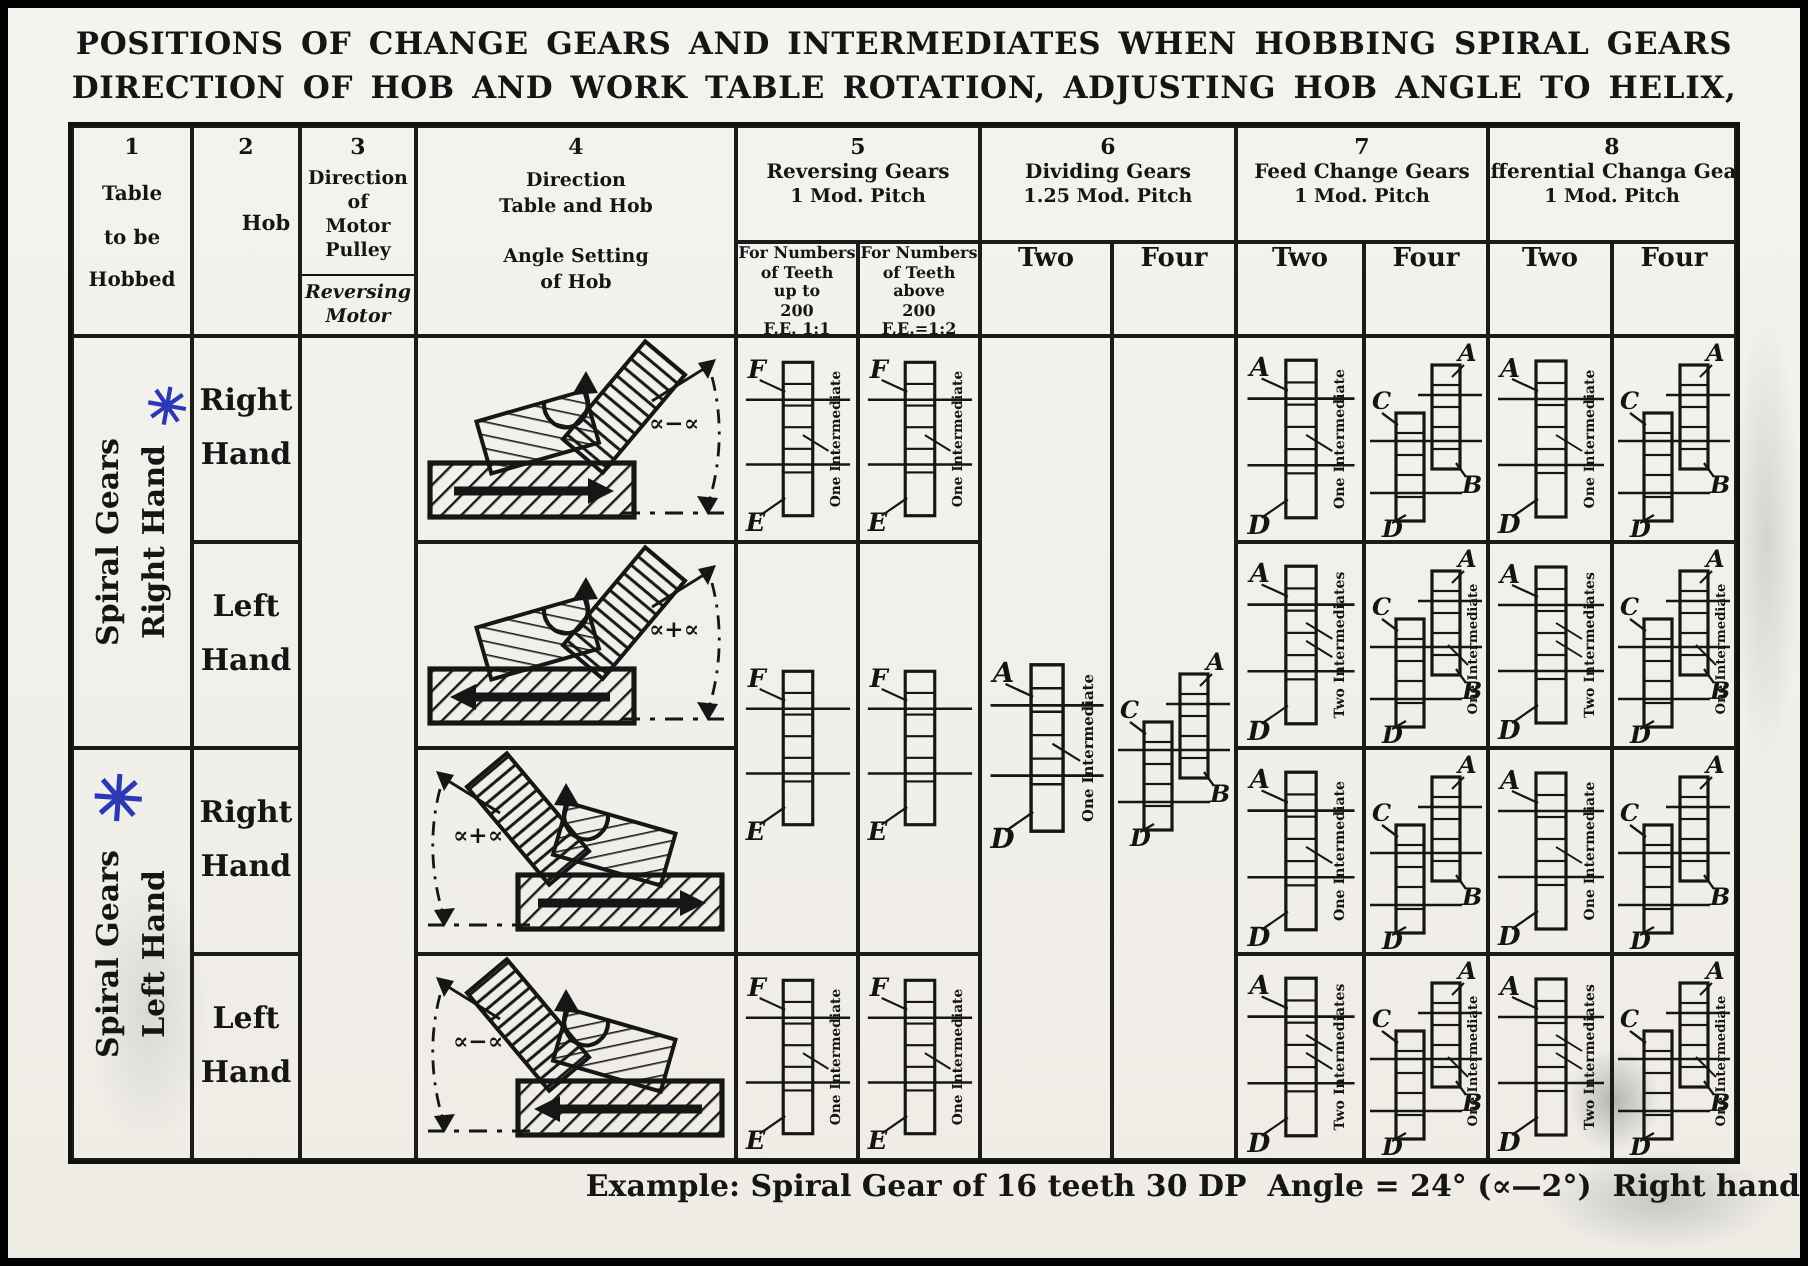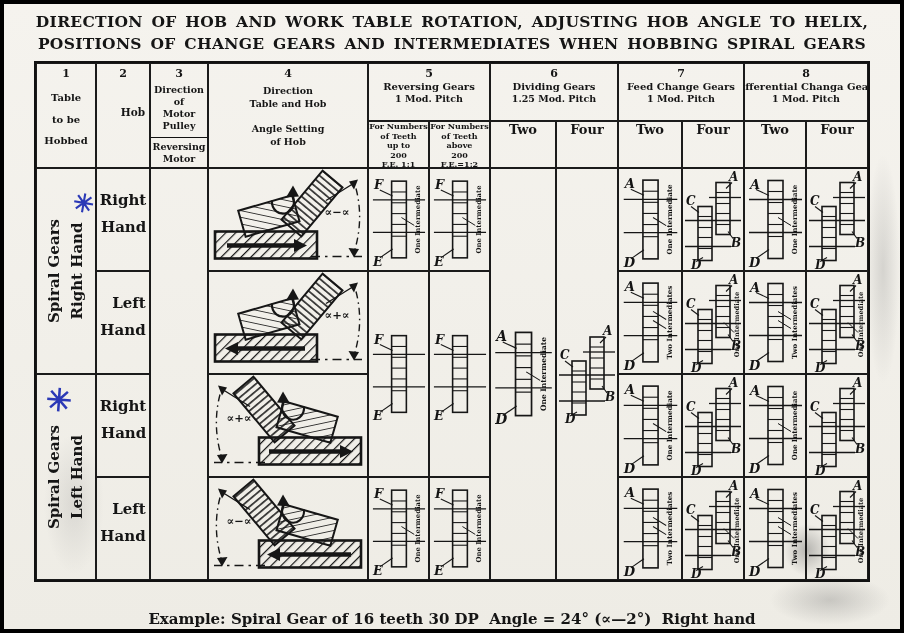--- a/index.html
+++ b/index.html
@@ -13,57 +13,57 @@
        grid-template-rows:58px 47px 103px 103px 103px 103px;
        border:2.5px solid #111;}
   .c{border:1px solid #1b1b1b;position:relative;box-sizing:border-box;overflow:hidden;}
   .hc{display:flex;flex-direction:column;align-items:center;}
   .hnum{font-size:11px;font-weight:bold;margin-top:3px;}
   .hl{font-size:9.5px;font-weight:bold;white-space:pre-line;text-align:center;line-height:1.3;}
   .c1l{margin-top:7px;line-height:2.15;font-size:10px;}
   .c2l{margin-top:26px;font-size:10.5px;margin-left:20px;}
   .c4l{margin-top:5px;line-height:1.35;}
   .h3top{flex:1;display:flex;align-items:flex-start;justify-content:center;padding-top:4px;line-height:1.25;}
-  .h3bot{border-top:1.5px solid #111;width:100%;padding:3px 0 2px;line-height:1.25;}
+  .h3bot{border-top:1.5px solid #111;width:100%;padding:3px 0 2px;line-height:1.25;font-style:italic;}
   .grpname{font-size:10px;font-weight:bold;margin-top:1px;white-space:nowrap;}
   .pitch{font-size:9.5px;font-weight:bold;margin-top:1px;}
   .hsub{display:flex;align-items:flex-start;justify-content:center;}
   .subsm{font-size:8px;line-height:1.2;}
   .subtf{font-size:13px;}
   .hand{display:flex;align-items:center;justify-content:center;font-weight:bold;font-size:15px;
-        line-height:1.75;white-space:pre-line;text-align:right;padding-bottom:12px;}
+        line-height:1.75;white-space:pre-line;text-align:center;padding-bottom:12px;}
   .grp{position:relative;}
   .vlab{position:absolute;left:50%;top:50%;transform:translate(-50%,-50%) rotate(-90deg);
         white-space:pre;text-align:center;font-weight:bold;font-size:15px;line-height:1.55;width:210px;}
   .ast{position:absolute;color:#2b39b6;font-weight:bold;line-height:1;}
   .ast1{top:22px;right:1px;font-size:25px;transform:rotate(10deg);}
   .ast2{top:10px;left:9px;font-size:31px;transform:rotate(4deg);}
   .dc{display:flex;align-items:center;justify-content:center;}
   .dsvg{width:100%;height:100%;display:block;}
   .dsvg text{font-family:"DejaVu Serif",serif;fill:#141414;}
-  .example{position:absolute;top:604px;left:0;right:0;text-align:center;font-weight:bold;
+  .example{position:absolute;top:578px;left:0;right:0;text-align:right;font-weight:bold;
            font-size:15px;line-height:1.5;}
   .smudge{position:absolute;pointer-events:none;}
   .sm1{right:0;top:150px;width:34px;height:230px;background:radial-gradient(closest-side,rgba(110,110,110,.22),transparent);}
   .sm2{right:10px;bottom:4px;width:120px;height:50px;background:radial-gradient(closest-side,rgba(100,100,100,.28),transparent);}
   .sm3{left:780px;top:520px;width:46px;height:52px;background:radial-gradient(closest-side,rgba(90,90,90,.38),transparent);}
   .sm4{left:40px;top:430px;width:60px;height:140px;background:radial-gradient(closest-side,rgba(120,120,120,.18),transparent);}
 </style>
 </head>
 <body>
 
 <div class="page">
   <div class="smudge sm1"></div>
   <div class="smudge sm2"></div>
   <div class="smudge sm3"></div>
   <div class="smudge sm4"></div>
 
   <div class="title">
+    <div>POSITIONS OF CHANGE GEARS AND INTERMEDIATES WHEN HOBBING SPIRAL GEARS</div>
     <div>DIRECTION OF HOB AND WORK TABLE ROTATION, ADJUSTING HOB ANGLE TO HELIX,</div>
-    <div>POSITIONS OF CHANGE GEARS AND INTERMEDIATES WHEN HOBBING SPIRAL GEARS</div>
   </div>
 
   <div class="tbl">
 
     <div class="c hc" style="grid-area:1/1/3/2">
       <div class="hnum">1</div>
       <div class="hl c1l">Table
 to be
 Hobbed</div>
     </div>

